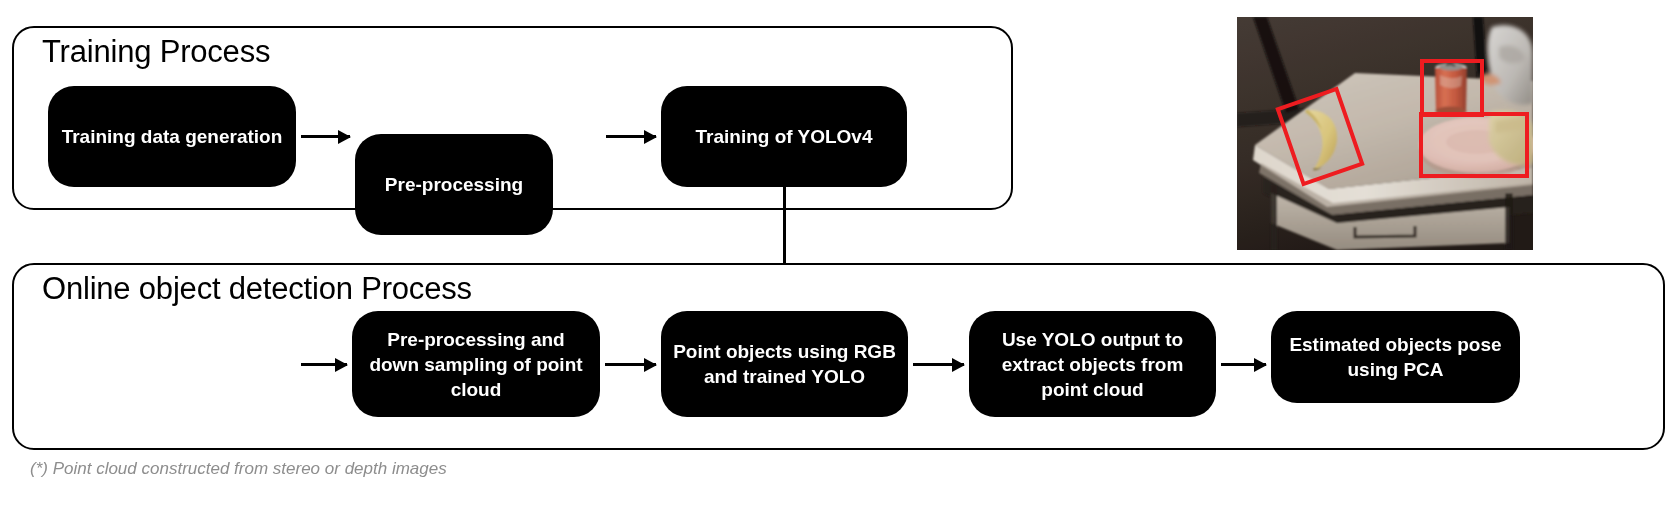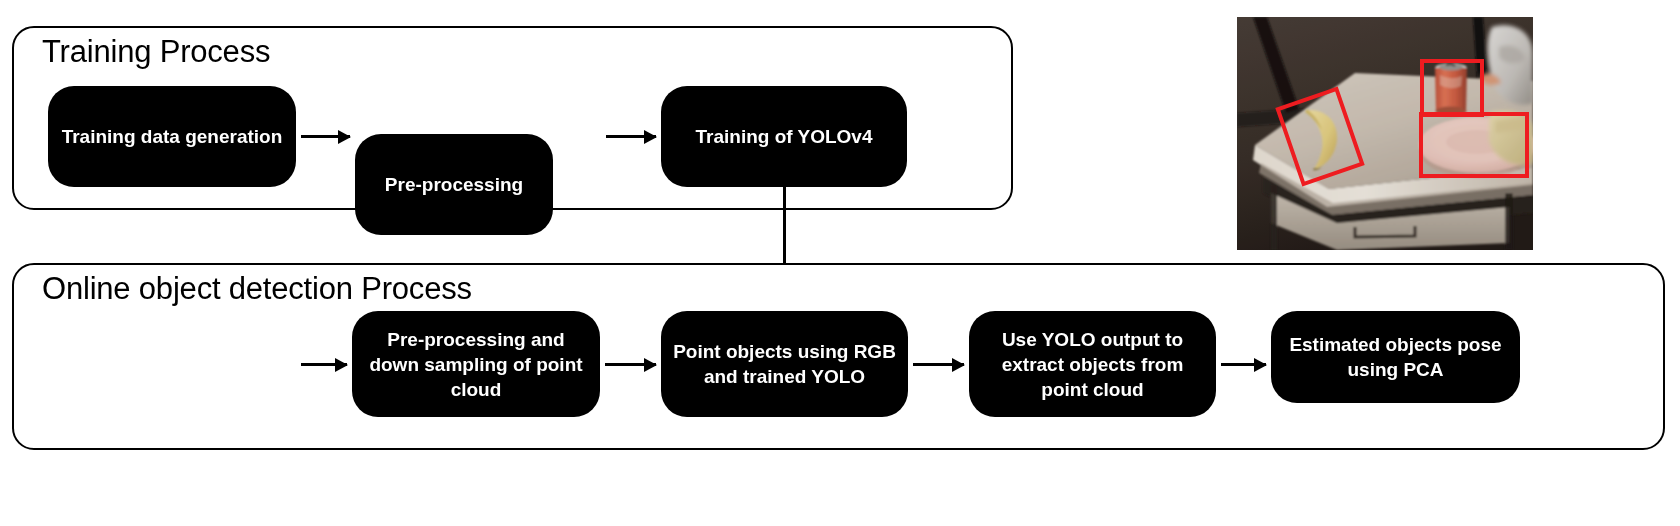--- a/index.html
+++ b/index.html
@@ -216,20 +216,21 @@
   <div class="node" id="node-use-yolo-output">
     <span>Use YOLO output to extract objects from point cloud</span>
   </div>
 
   <div class="arrow-h" id="arrow-o4"></div>
 
   <div class="node" id="node-estimate-pose">
     <span>Estimated objects pose using PCA</span>
   </div>
 
+  <div id="footnote">(*) Point cloud constructed from stereo or depth images</div>
 
   <div id="photo">
     <svg class="scene" viewBox="0 0 296 233" preserveAspectRatio="none">
       <defs>
         <linearGradient id="wallG" x1="0" y1="0" x2="0.35" y2="1">
           <stop offset="0%" stop-color="#4b4039"></stop>
           <stop offset="55%" stop-color="#3a3029"></stop>
           <stop offset="100%" stop-color="#241c18"></stop>
         </linearGradient>
         <linearGradient id="tableTopG" x1="0.1" y1="0" x2="0.8" y2="1">

